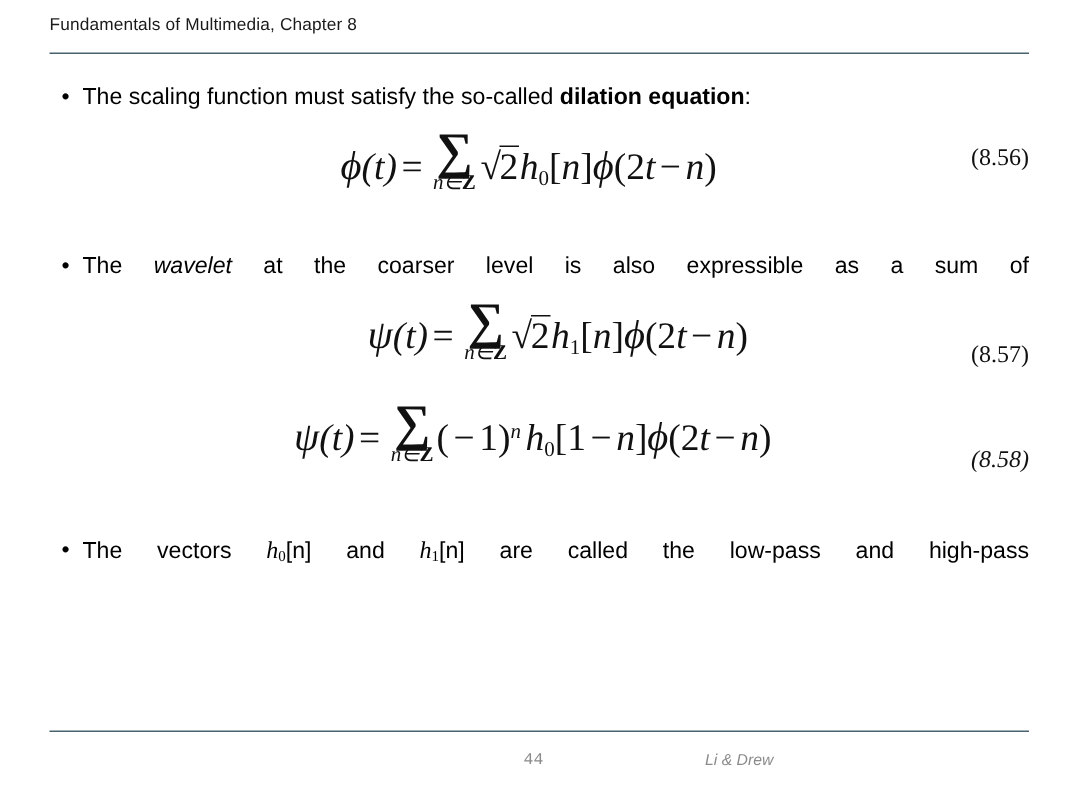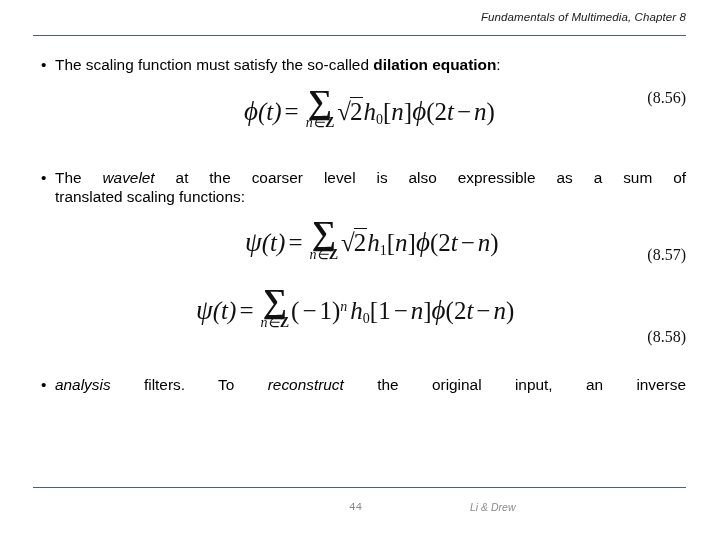--- a/index.html
+++ b/index.html
@@ -24,27 +24,25 @@
 
   
   .header {
     position: absolute;
     left: 33px;
     top: 11px;
     width: 653px;
   }
   .header-title {
     font-family: "Liberation Sans", sans-serif;
-    font-style: italic;
     font-size: 11.5px;
     font-weight: 400;
     color: #1a1a1a;
     letter-spacing: 0.1px;
     white-space: nowrap;
-    text-align: right;
   }
   .header-rule {
     position: absolute;
     left: 33px;
     top: 35px;
     width: 653px;
     height: 0;
     border-top: 1.6px solid #47636f;
   }
 
@@ -226,49 +224,48 @@
   <div class="header-rule"></div>
 
   <div class="content">
 
     <div class="bullet b1">
       <span class="dot">•</span>
       <span>The scaling function must satisfy the so-called </span><b class="bd">dilation equation</b><span>:</span>
     </div>
 
     <div class="eq-row" style="margin-top:14px; height:52px;">
-      <div class="eq" style="position:absolute; left:244px; top:0;">
+      <div class="eq" style="position:absolute; left:227px; top:0;">
         <span class="fn">ϕ</span><i>(t)</i><span class="op">=</span><span class="sum"><span class="sig">∑</span><span class="lim"><span>n∈</span><b>Z</b></span></span><span class="sqrt"><span class="rad">√</span><span class="rand">2</span></span><i>h</i><span class="sb">0</span><span class="brk">[</span><i>n</i><span class="brk">]</span><span class="fn">ϕ</span><span class="num">(2</span><i>t</i><span class="op">−</span><i>n</i><span class="num">)</span>
       </div>
-      <div class="eqnum" style="top:0;">(8.56)</div>
+      <div class="eqnum" style="top:8px;">(8.56)</div>
     </div>
 
     <div class="bullet b2 justified">
       <span class="dot">•</span>
       <div style="text-align:justify; text-align-last:justify;"><span>The </span><em class="it">wavelet</em><span> at the coarser level is also expressible as a sum of</span></div>
-      <div class="line-last">translated scaling functions:</div>
     </div>
 
     <div class="eq-row" style="margin-top:14px; height:54px;">
       <div class="eq" style="position:absolute; left:245px; top:0;">
         <span class="fn">ψ</span><i>(t)</i><span class="op">=</span><span class="sum"><span class="sig">∑</span><span class="lim"><span>n∈</span><b>Z</b></span></span><span class="sqrt"><span class="rad">√</span><span class="rand">2</span></span><i>h</i><span class="sb">1</span><span class="brk">[</span><i>n</i><span class="brk">]</span><span class="fn">ϕ</span><span class="num">(2</span><i>t</i><span class="op">−</span><i>n</i><span class="num">)</span>
       </div>
       <div class="eqnum" style="top:26px;">(8.57)</div>
     </div>
 
     <div class="eq-row" style="margin-top:14px; height:58px;">
       <div class="eq" style="position:absolute; left:196px; top:0;">
         <span class="fn">ψ</span><i>(t)</i><span class="op">=</span><span class="sum"><span class="sig">∑</span><span class="lim"><span>n∈</span><b>Z</b></span></span><span class="num">(</span><span class="op">−</span><span class="num">1)</span><span class="sp">n</span><i style="padding-left:3px;">h</i><span class="sb">0</span><span class="brk">[1</span><span class="op">−</span><i>n</i><span class="brk">]</span><span class="fn">ϕ</span><span class="num">(2</span><i>t</i><span class="op">−</span><i>n</i><span class="num">)</span>
       </div>
-      <div class="eqnum" style="top:40px;">(8.58)</div>
+      <div class="eqnum" style="top:28px;font-style:italic;">(8.58)</div>
     </div>
 
     <div class="bullet b3">
       <span class="dot">•</span>
-      <div style="text-align:justify; text-align-last:justify;"><em class="it">analysis</em><span> filters. To </span><em class="it">reconstruct</em><span> the original input, an inverse</span></div>
+      <div style="text-align:justify; text-align-last:justify;"><span>The vectors </span><span class="mvar"><span>h</span><sub>0</sub></span><span class="mbr">[n]</span><span> and </span><span class="mvar"><span>h</span><sub>1</sub></span><span class="mbr">[n]</span><span> are called the low-pass and high-pass</span></div>
     </div>
 
   </div>
 
   <div class="footer-rule"></div>
   <div class="footer-page">44</div>
   <div class="footer-credit">Li &amp; Drew</div>
 
 </div>
 

